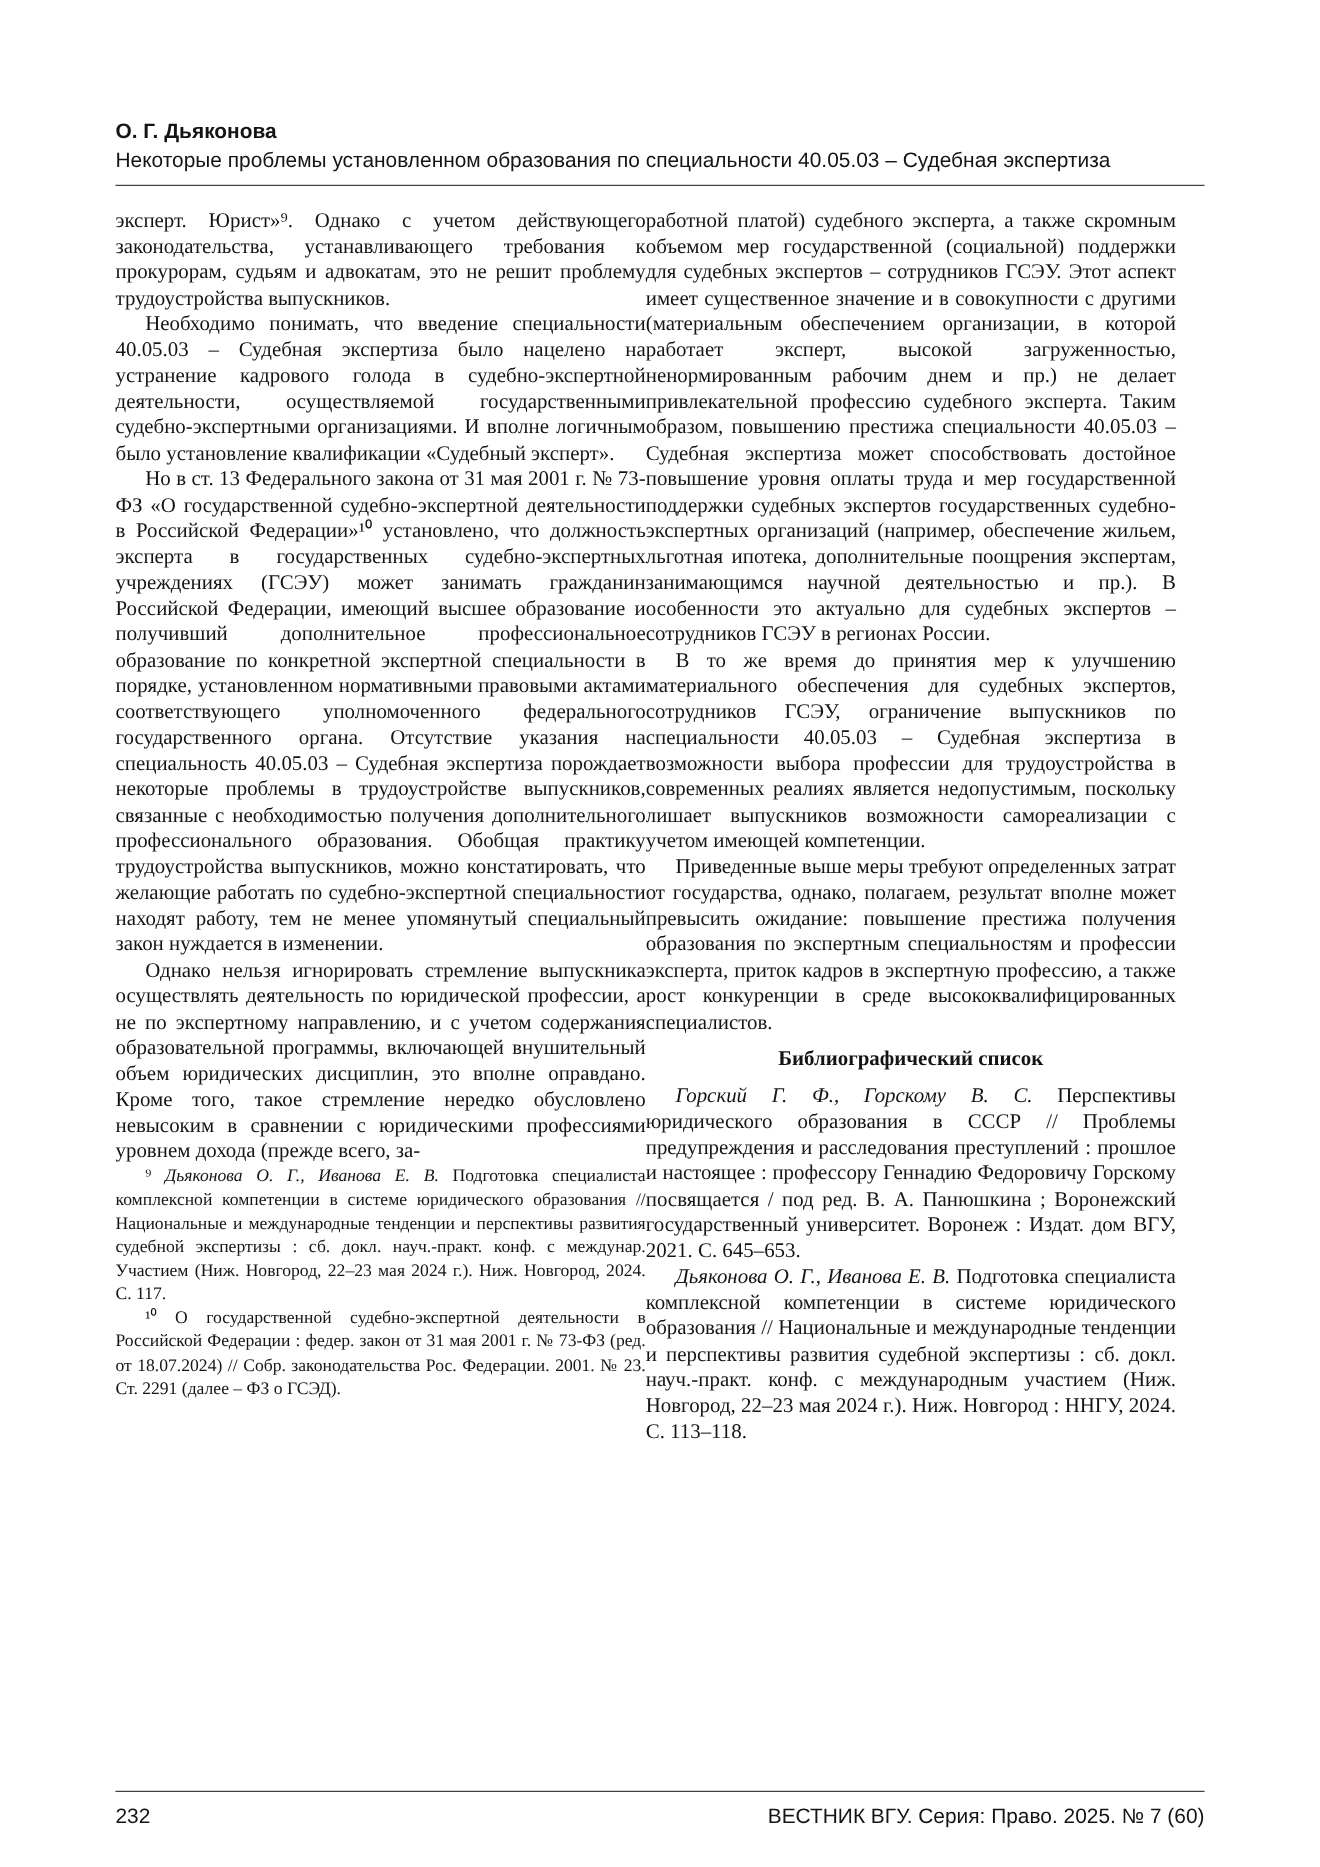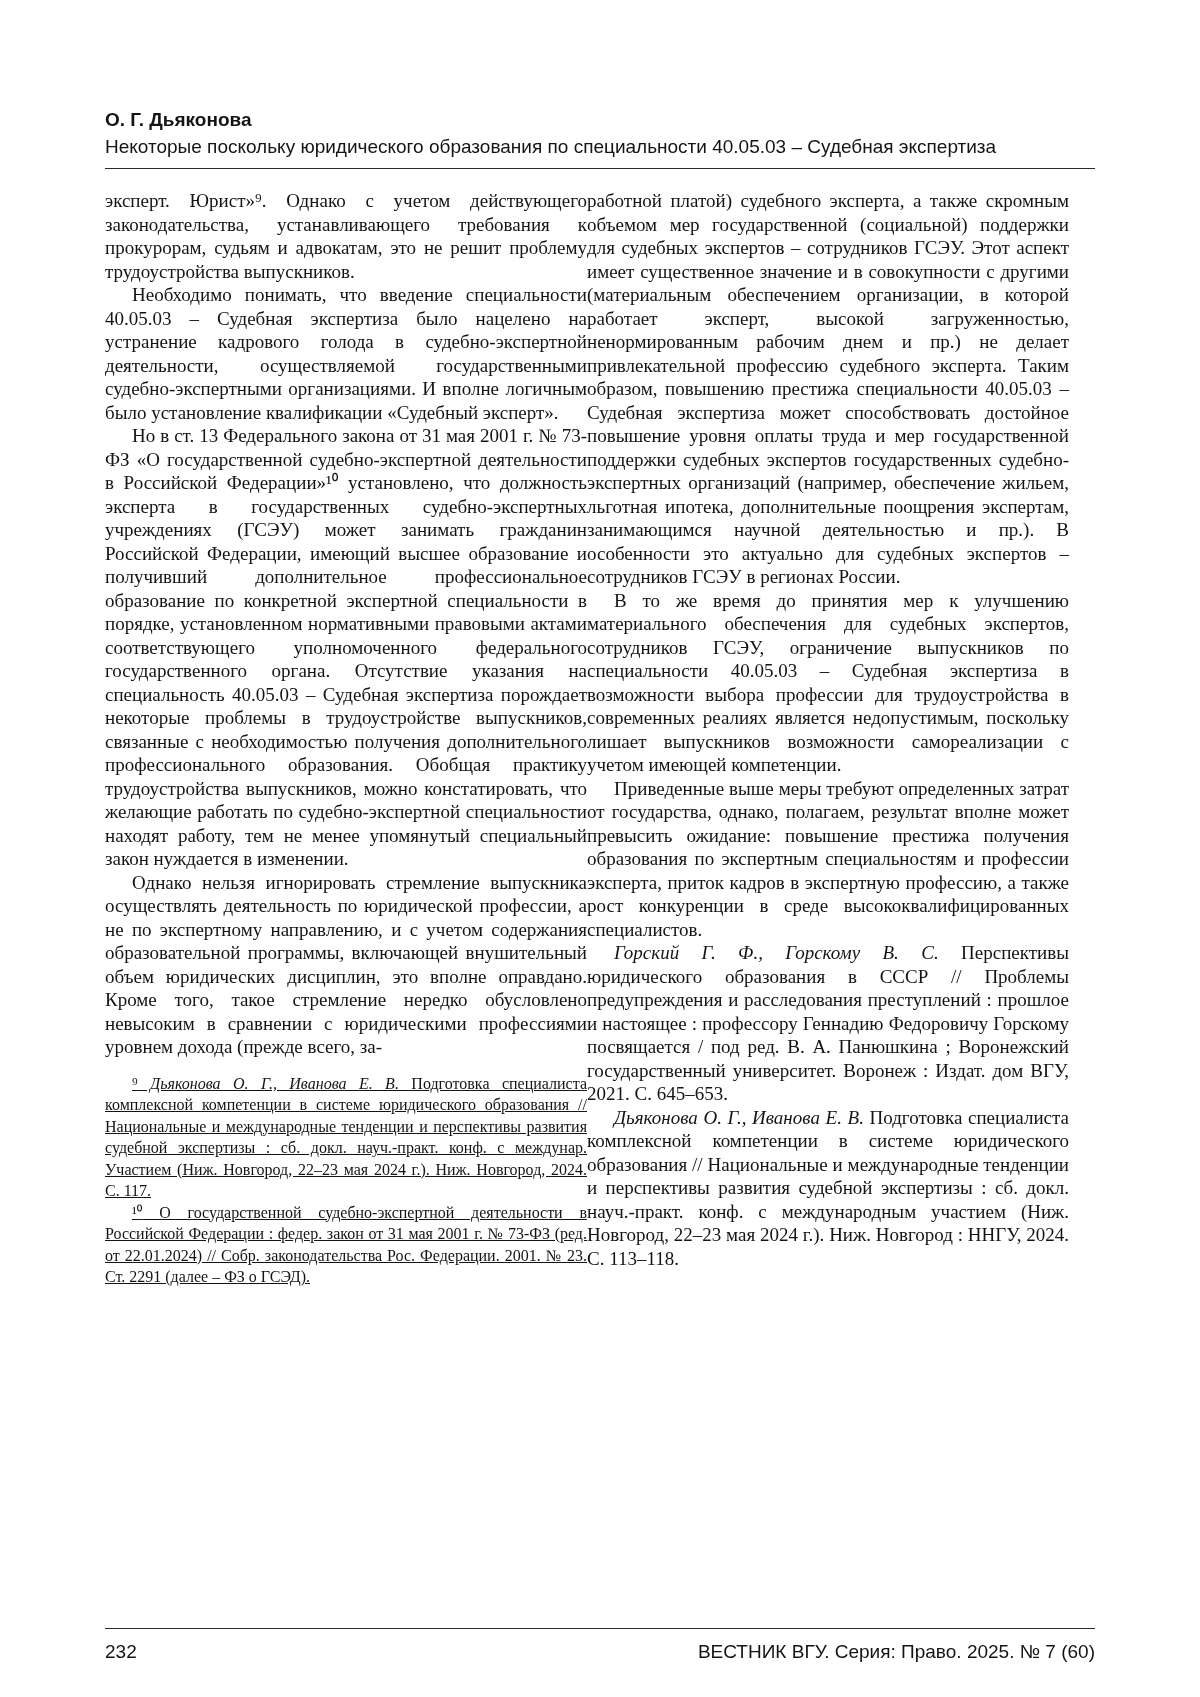--- a/index.html
+++ b/index.html
@@ -13,62 +13,63 @@
   }
   .running-head .author { font-weight:bold; }
   .columns {
     display:flex; margin-top:20px;
     font-family:"Liberation Serif", serif; font-size:19px; line-height:23.5px;
     text-align:justify;
   }
   .col { width:482px; hyphens:auto; -webkit-hyphens:auto; }
   .columns p { margin:0; text-indent:27px; }
   .columns p.no-indent { text-indent:0; }
-  .footnotes { margin-top:14px; font-size:16px; line-height:21.5px;text-decoration:underline; }
+  .footnotes { font-size:16px; line-height:21.5px; }
   .footnote i, .bib-entry i { font-style:italic; }
   .bib-heading {
     font-size:19px; font-weight:bold; text-align:center;
     margin:10px 0 10px; text-indent:0; font-family:"Liberation Serif", serif;
   }
   .page-footer {
     position:absolute; left:105px; right:105px; top:1628px;
     border-top:1.5px solid #2b2b2b; padding-top:12px;
     display:flex; justify-content:space-between;
     font-family:"Liberation Sans", sans-serif; font-size:19px; color:#141414;align-items:center;
   }
 </style>
 </head>
 <body>
 
 <div class="page">
 
   <header class="running-head">
     <div class="author">О. Г. Дьяконова</div>
-    <div class="article-title">Некоторые поскольку юридического образования по специальности 40.05.03 – Судебная экспертиза</div>
+    <div class="article-title">Некоторые проблемы установленном образования по специальности 40.05.03 – Судебная экспертиза</div>
   </header>
 
   <main class="columns">
 
     <section class="col">
       <p class="no-indent">эксперт. Юрист»⁹. Однако с учетом действующего законодательства, устанавливающего требования к прокурорам, судьям и адвокатам, это не решит проблему трудоустройства выпускников.</p>
       <p>Необходимо понимать, что введение специальности 40.05.03 – Судебная экспертиза было нацелено на устранение кадрового голода в судебно-экспертной деятельности, осуществляемой государственными судебно-экспертными организациями. И вполне логичным было установление квалификации «Судебный эксперт».</p>
       <p>Но в ст. 13 Федерального закона от 31 мая 2001 г. № 73-ФЗ «О государственной судебно-экспертной деятельности в Российской Федерации»¹⁰ установлено, что должность эксперта в государственных судебно-экспертных учреждениях (ГСЭУ) может занимать гражданин Российской Федерации, имеющий высшее образование и получивший дополнительное профессиональное образование по конкретной экспертной специальности в порядке, установленном нормативными правовыми актами соответствующего уполномоченного федерального государственного органа. Отсутствие указания на специальность 40.05.03 – Судебная экспертиза порождает некоторые проблемы в трудоустройстве выпускников, связанные с необходимостью получения дополнительного профессионального образования. Обобщая практику трудоустройства выпускников, можно констатировать, что желающие работать по судебно-экспертной специальности находят работу, тем не менее упомянутый специальный закон нуждается в изменении.</p>
       <p>Однако нельзя игнорировать стремление выпускника осуществлять деятельность по юридической профессии, а не по экспертному направлению, и с учетом содержания образовательной программы, включающей внушительный объем юридических дисциплин, это вполне оправдано. Кроме того, такое стремление нередко обусловлено невысоким в сравнении с юридическими профессиями уровнем дохода (прежде всего, за-</p>
 
       <div class="footnotes">
         <p class="footnote"><span>⁹</span><i> Дьяконова О. Г., Иванова Е. В.</i><span> Подготовка специалиста комплексной компетенции в системе юридического образования // Национальные и международные тенденции и перспективы развития судебной экспертизы : сб. докл. науч.-практ. конф. с междунар. Участием (Ниж. Новгород, 22–23 мая 2024 г.). Ниж. Новгород, 2024. С. 117.</span></p>
-        <p class="footnote"><span>¹⁰</span><i></i><span> О государственной судебно-экспертной деятельности в Российской Федерации : федер. закон от 31 мая 2001 г. № 73-ФЗ (ред. от 22.01.2024) // Собр. законодательства Рос. Федерации. 2001. № 23. Ст. 2291 (далее – ФЗ о ГСЭД).</span></p>
+        <p class="footnote"><span>¹⁰</span><i></i><span> О государственной судебно-экспертной деятельности в Российской Федерации : федер. закон от 31 мая 2001 г. № 73-ФЗ (ред. от 18.07.2024) // Собр. законодательства Рос. Федерации. 2001. № 23. Ст. 2291 (далее – ФЗ о ГСЭД).</span></p>
       </div>
     </section>
 
     <section class="col">
       <p class="no-indent">работной платой) судебного эксперта, а также скромным объемом мер государственной (социальной) поддержки для судебных экспертов – сотрудников ГСЭУ. Этот аспект имеет существенное значение и в совокупности с другими (материальным обеспечением организации, в которой работает эксперт, высокой загруженностью, ненормированным рабочим днем и пр.) не делает привлекательной профессию судебного эксперта. Таким образом, повышению престижа специальности 40.05.03 – Судебная экспертиза может способствовать достойное повышение уровня оплаты труда и мер государственной поддержки судебных экспертов государственных судебно-экспертных организаций (например, обеспечение жильем, льготная ипотека, дополнительные поощрения экспертам, занимающимся научной деятельностью и пр.). В особенности это актуально для судебных экспертов – сотрудников ГСЭУ в регионах России.</p>
       <p>В то же время до принятия мер к улучшению материального обеспечения для судебных экспертов, сотрудников ГСЭУ, ограничение выпускников по специальности 40.05.03 – Судебная экспертиза в возможности выбора профессии для трудоустройства в современных реалиях является недопустимым, поскольку лишает выпускников возможности самореализации с учетом имеющей компетенции.</p>
       <p>Приведенные выше меры требуют определенных затрат от государства, однако, полагаем, результат вполне может превысить ожидание: повышение престижа получения образования по экспертным специальностям и профессии эксперта, приток кадров в экспертную профессию, а также рост конкуренции в среде высококвалифицированных специалистов.</p>
 
+      <h2 class="bib-heading">Библиографический список</h2>
 
       <p class="bib-entry"><i>Горский Г. Ф., Горскому В. С.</i><span> Перспективы юридического образования в СССР // Проблемы предупреждения и расследования преступлений : прошлое и настоящее : профессору Геннадию Федоровичу Горскому посвящается / под ред. В. А. Панюшкина ; Воронежский государственный университет. Воронеж : Издат. дом ВГУ, 2021. С. 645–653.</span></p>
       <p class="bib-entry"><i>Дьяконова О. Г., Иванова Е. В.</i><span> Подготовка специалиста комплексной компетенции в системе юридического образования // Национальные и международные тенденции и перспективы развития судебной экспертизы : сб. докл. науч.-практ. конф. с международным участием (Ниж. Новгород, 22–23 мая 2024 г.). Ниж. Новгород : ННГУ, 2024. С. 113–118.</span></p>
     </section>
 
   </main>
 
   <footer class="page-footer">
     <span>232</span>
     <span>ВЕСТНИК ВГУ. Серия: Право. 2025. № 7 (60)</span>

